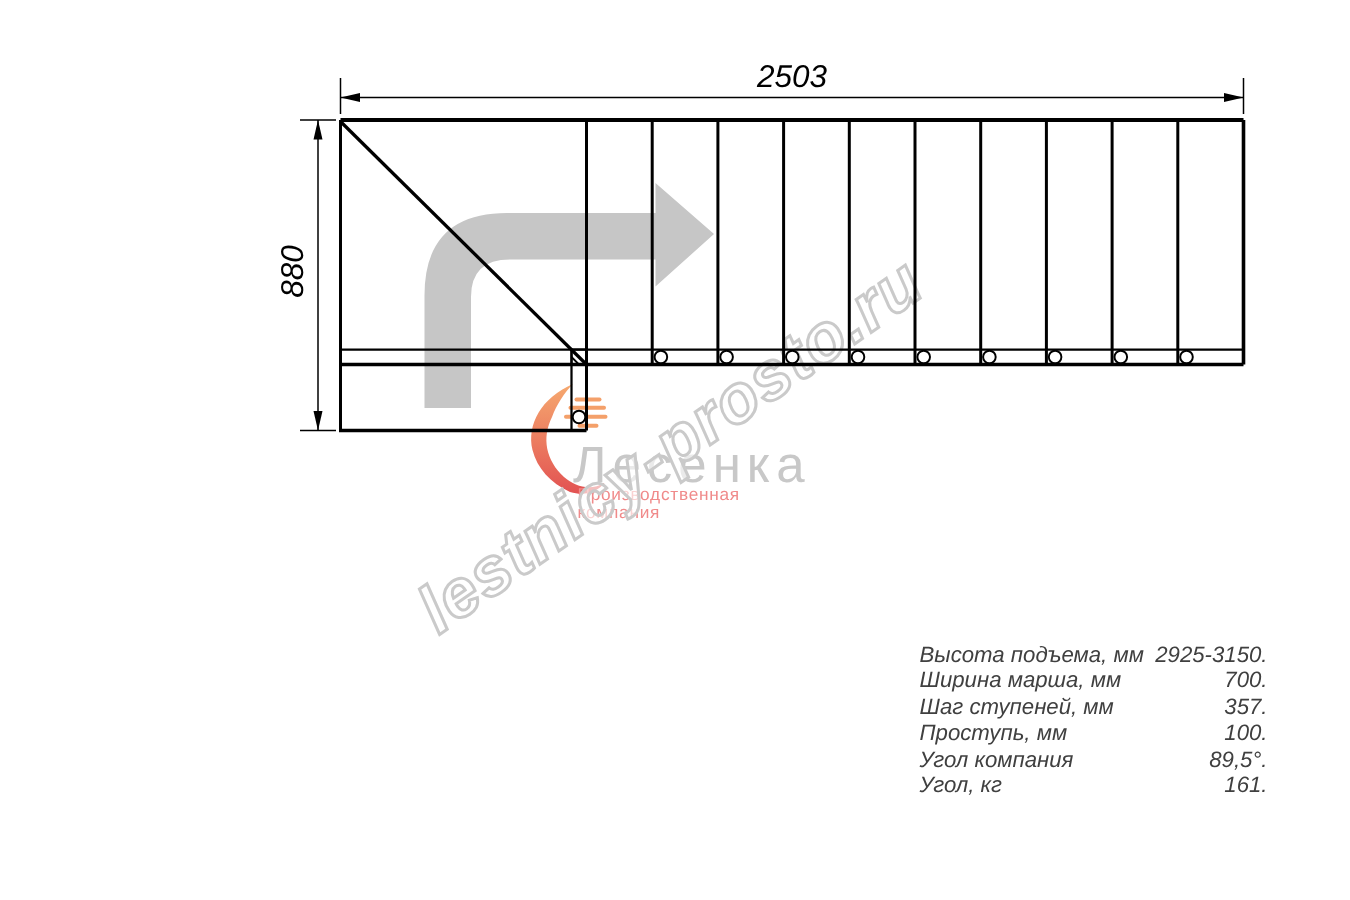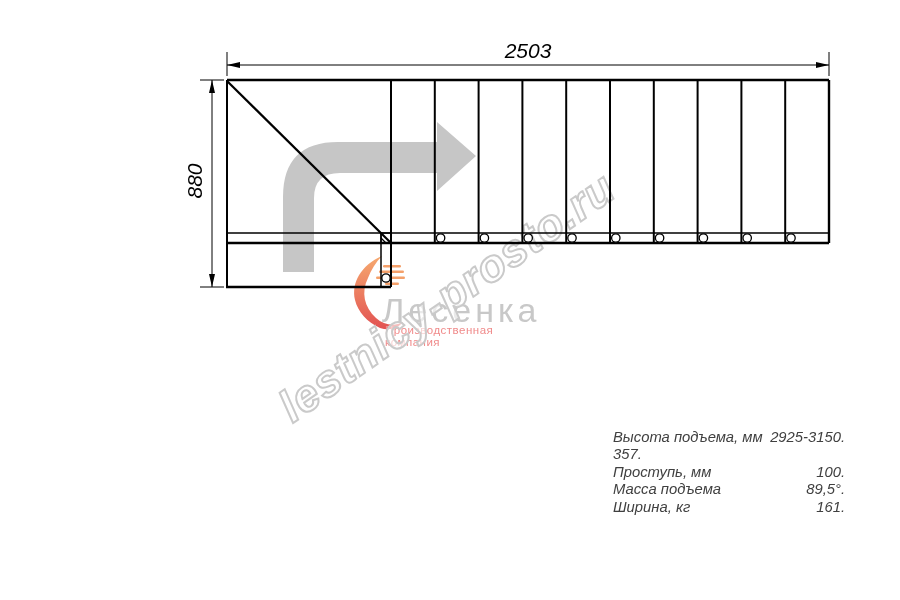--- a/index.html
+++ b/index.html
@@ -132,28 +132,33 @@
     </g>
     <text class="dim-label" text-anchor="middle" transform="translate(202,181) rotate(-90)">880</text>
   </svg>
 
   <div class="specs">
     <div class="spec-row">
       <span class="spec-label">Высота подъема, мм</span>
       <span class="spec-value">2925-3150.</span>
     </div>
     <div class="spec-row">
+      <span class="spec-label">Ширина марша, мм</span>
+      <span class="spec-value">700.</span>
+    </div>
+    <div class="spec-row">
+      <span class="spec-label">Шаг ступеней, мм</span>
       <span class="spec-value">357.</span>
     </div>
     <div class="spec-row">
       <span class="spec-label">Проступь, мм</span>
       <span class="spec-value">100.</span>
     </div>
     <div class="spec-row">
-      <span class="spec-label">Масса подъема</span>
+      <span class="spec-label">Угол компания</span>
       <span class="spec-value">89,5°.</span>
     </div>
     <div class="spec-row">
-      <span class="spec-label">Ширина, кг</span>
+      <span class="spec-label">Угол, кг</span>
       <span class="spec-value">161.</span>
     </div>
   </div>
 </div>
 
 </body></html>

